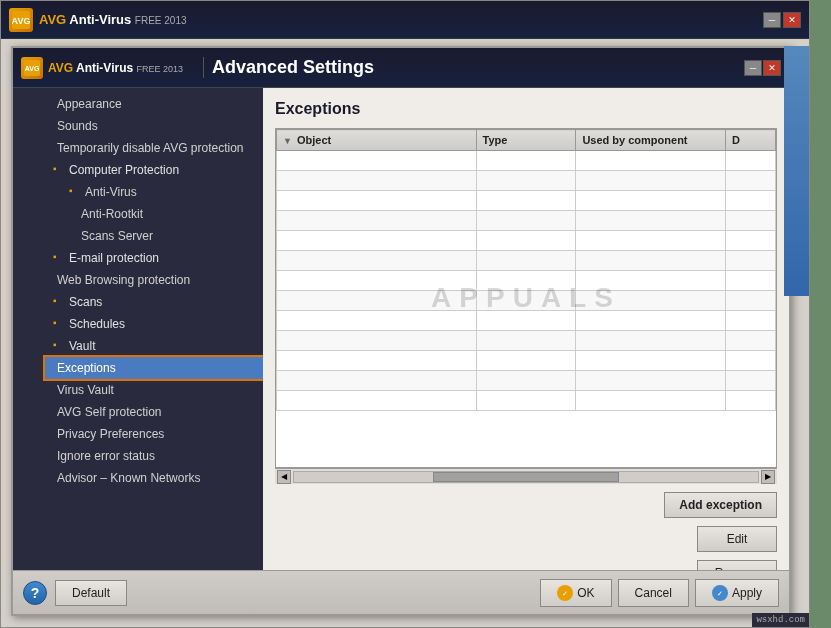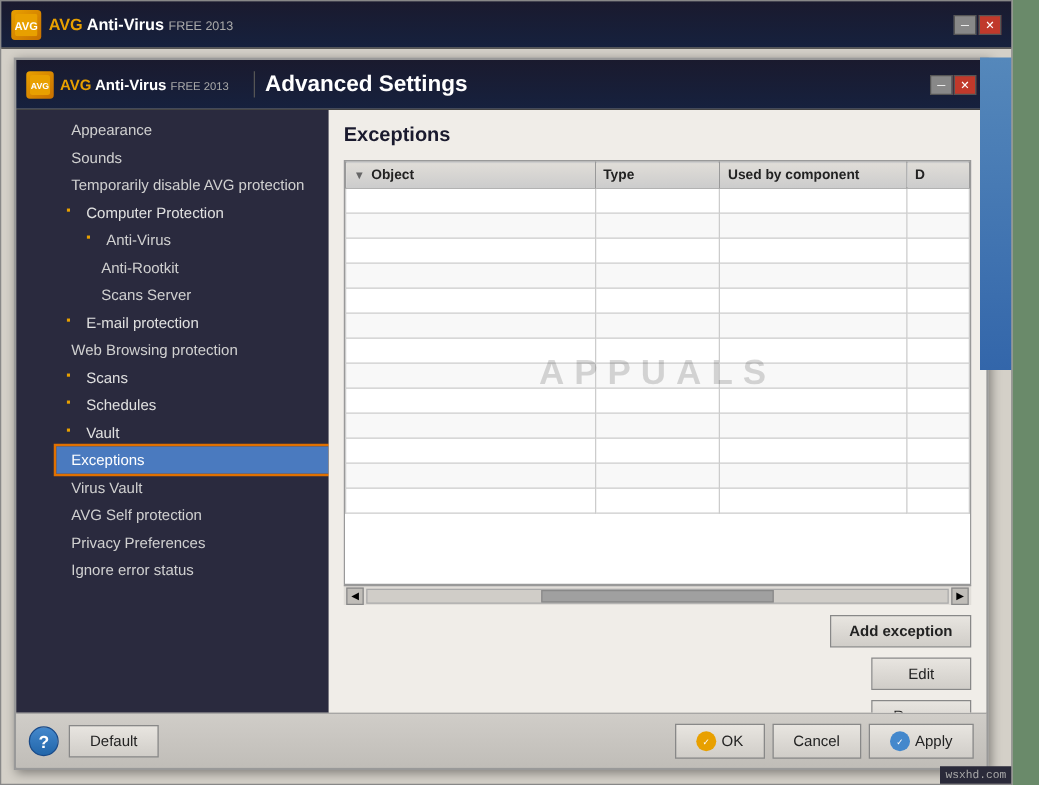--- a/index.html
+++ b/index.html
@@ -501,20 +501,23 @@
           <span>Virus Vault</span>
         </div>
         <div class="sidebar-item">
           <span>AVG Self protection</span>
         </div>
         <div class="sidebar-item">
           <span>Privacy Preferences</span>
         </div>
         <div class="sidebar-item">
           <span>Ignore error status</span>
+        </div>
+        <div class="sidebar-item">
+          <span>Advisor – Known Networks</span>
         </div>
       </div>
 
       <div class="main-panel">
         <div class="panel-title">Exceptions</div>
 
         <div class="exceptions-table-wrapper">
           <div class="watermark">APPUALS</div>
           <table class="exceptions-table">
             <thead>

